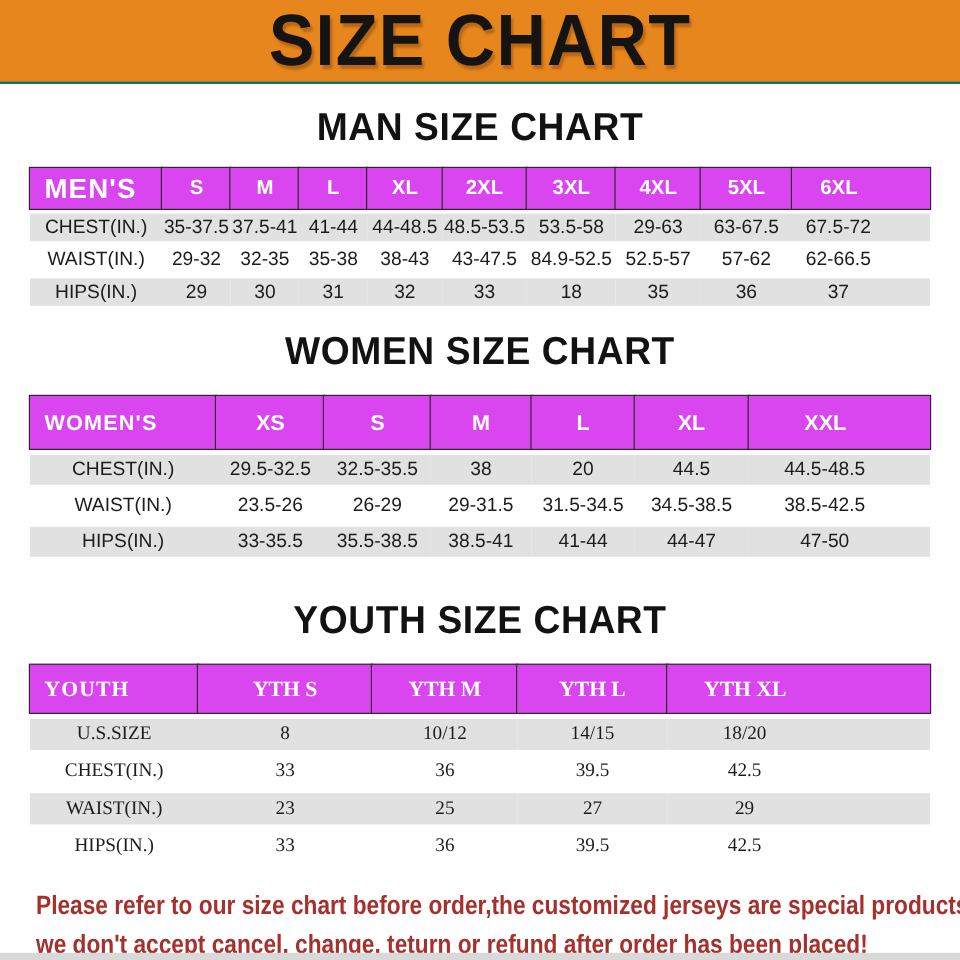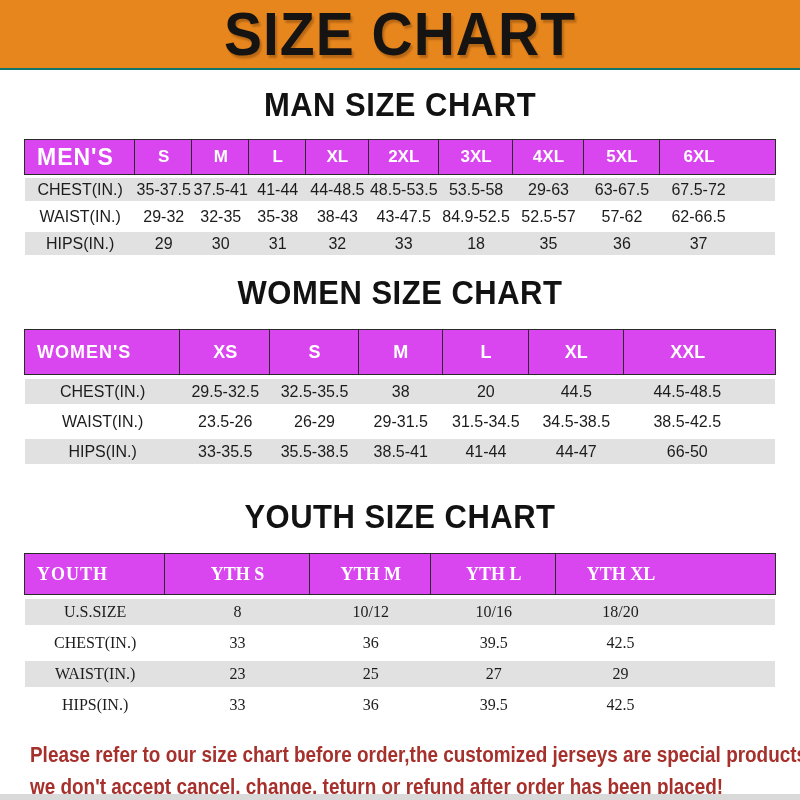--- a/index.html
+++ b/index.html
@@ -234,21 +234,21 @@
       <td>34.5-38.5</td>
       <td>38.5-42.5</td>
     </tr>
     <tr class="row-gray">
       <td>HIPS(IN.)</td>
       <td>33-35.5</td>
       <td>35.5-38.5</td>
       <td>38.5-41</td>
       <td>41-44</td>
       <td>44-47</td>
-      <td>66-50</td>
+      <td>47-50</td>
     </tr>
   </tbody>
 </table>
 
 <h2 class="section-title" id="youth-title">YOUTH SIZE CHART</h2>
 
 <table class="size-table" id="youth-table">
   <colgroup>
     <col style="width:18.7%">
       <col style="width:19.3%">
@@ -263,21 +263,21 @@
       <th>YTH M</th>
       <th>YTH L</th>
       <th>YTH XL</th>
     </tr>
   </thead>
   <tbody>
     <tr class="row-gray">
       <td>U.S.SIZE</td>
       <td>8</td>
       <td>10/12</td>
-      <td>10/16</td>
+      <td>14/15</td>
       <td>18/20</td>
     </tr>
     <tr class="row-white">
       <td>CHEST(IN.)</td>
       <td>33</td>
       <td>36</td>
       <td>39.5</td>
       <td>42.5</td>
     </tr>
     <tr class="row-gray">

